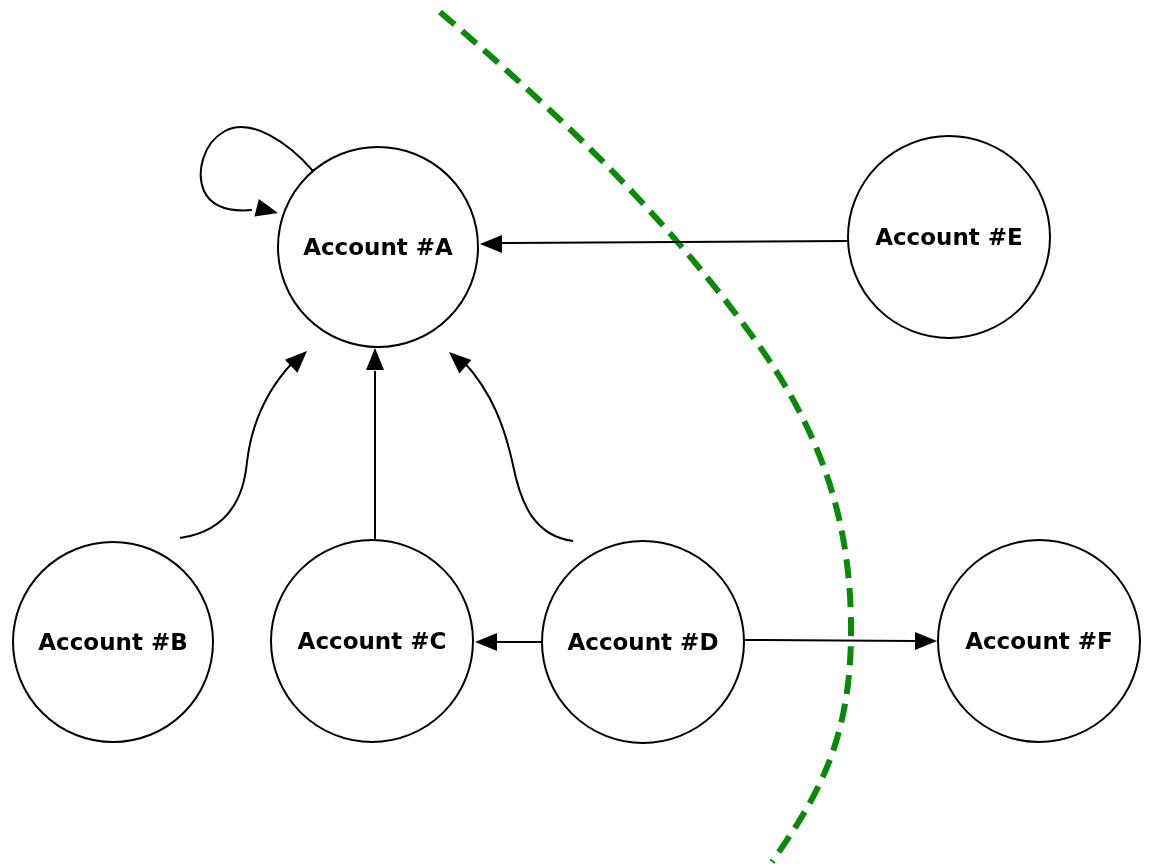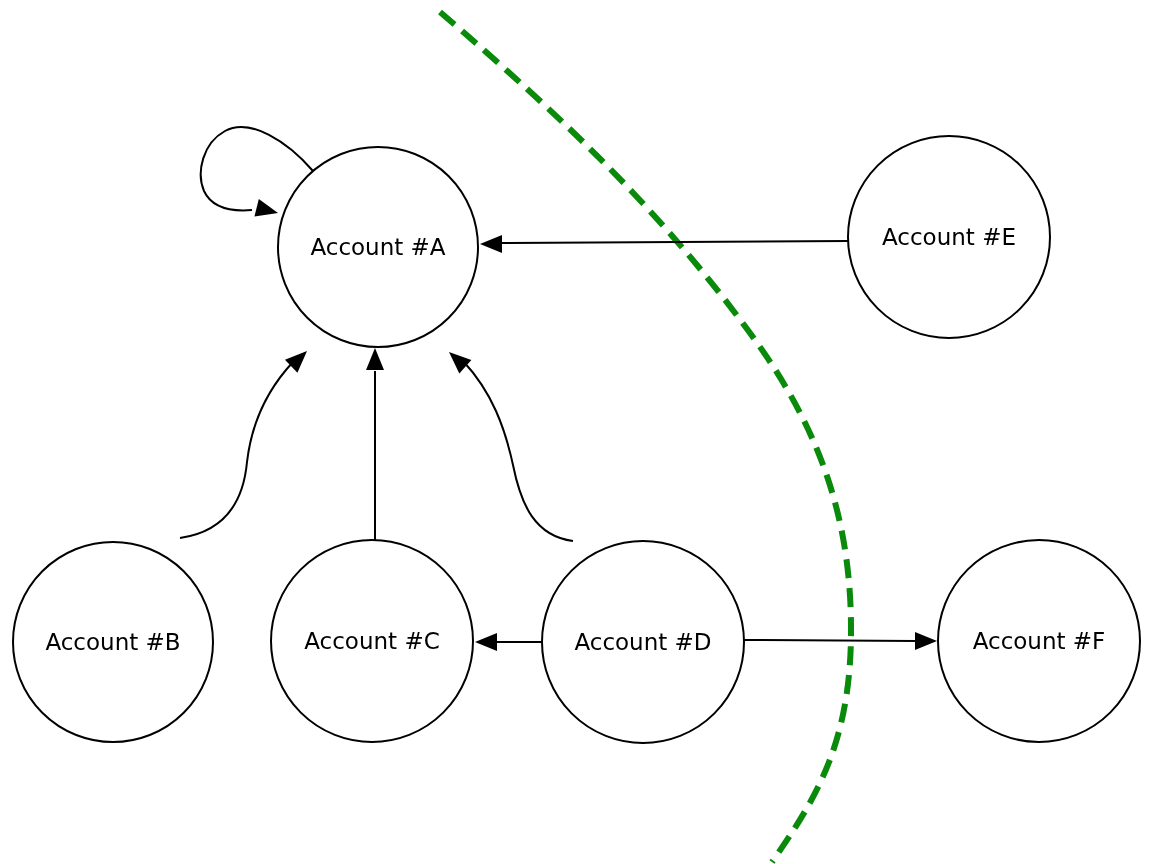--- a/index.html
+++ b/index.html
@@ -7,20 +7,21 @@
     padding: 0;
     background: #ffffff;
   }
   .stage {
     position: relative;
     width: 1160px;
     height: 864px;
     background: #ffffff;
     overflow: hidden;
     font-family: "DejaVu Sans", "Liberation Sans", sans-serif;
+    font-weight: bold;
   }
   svg {
     display: block;
   }
   text.node-label {
     font-family: "DejaVu Sans", "Liberation Sans", sans-serif;
   }
 </style>
 </head>
 <body>

